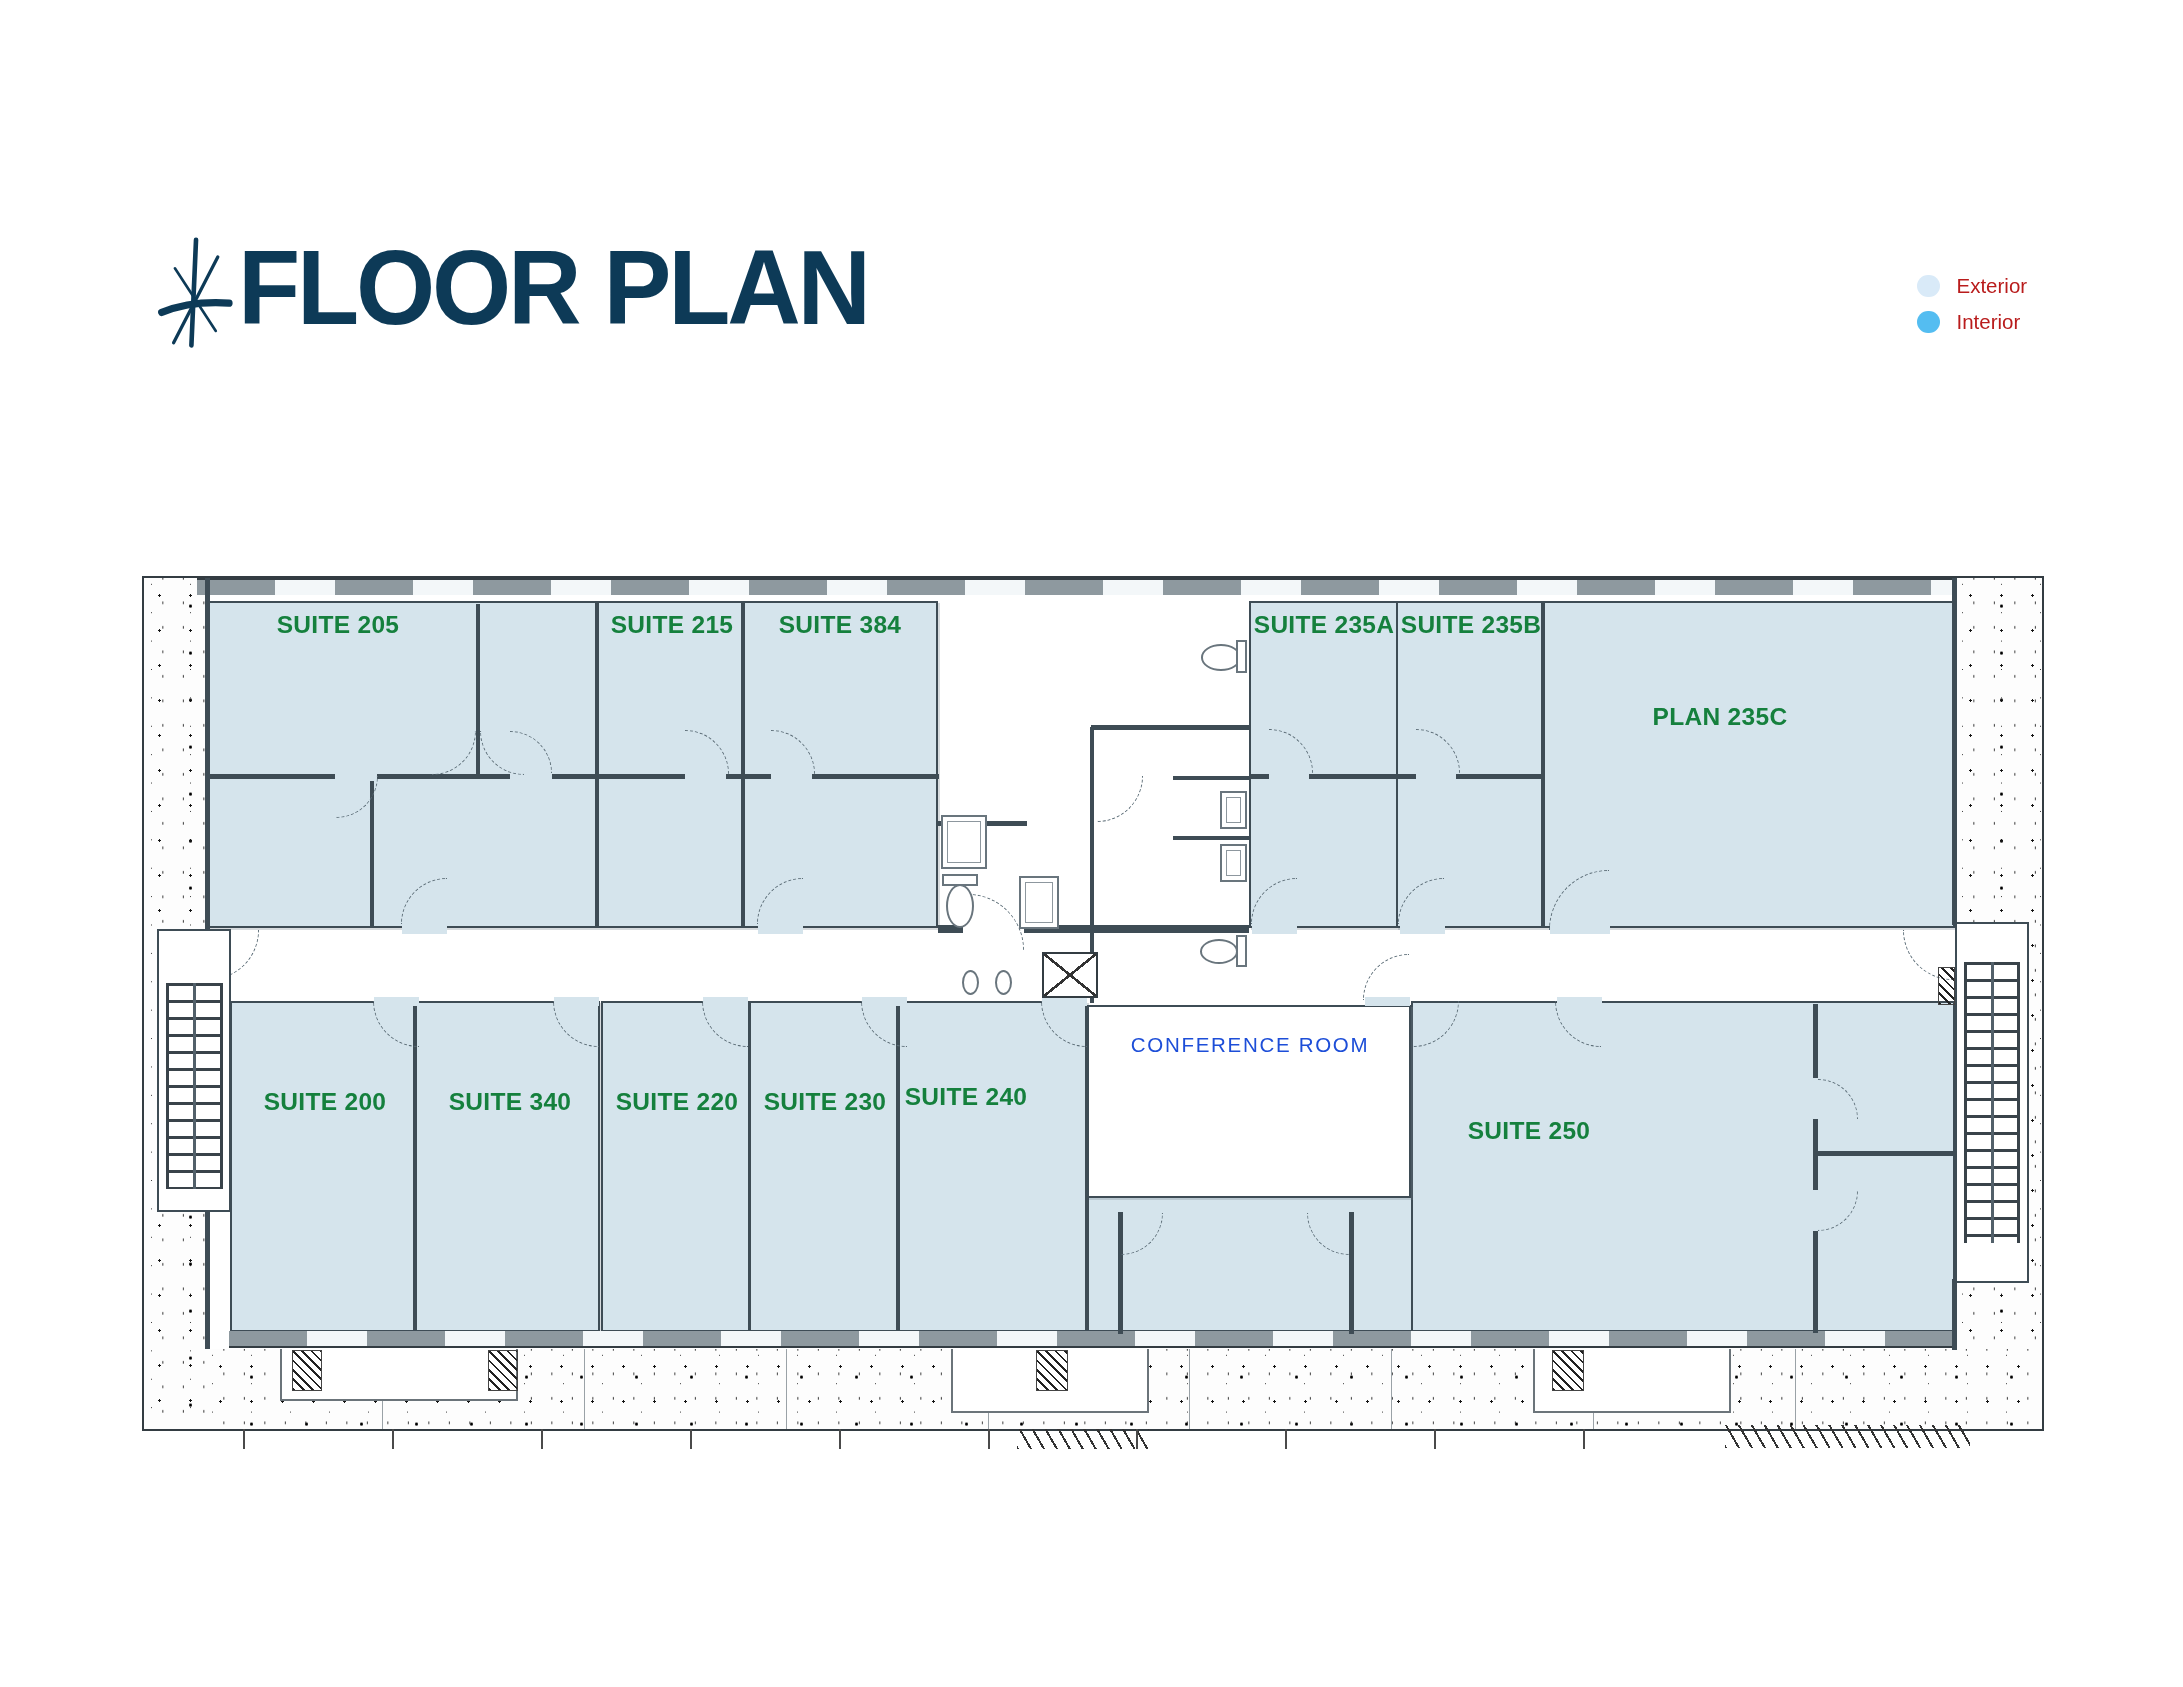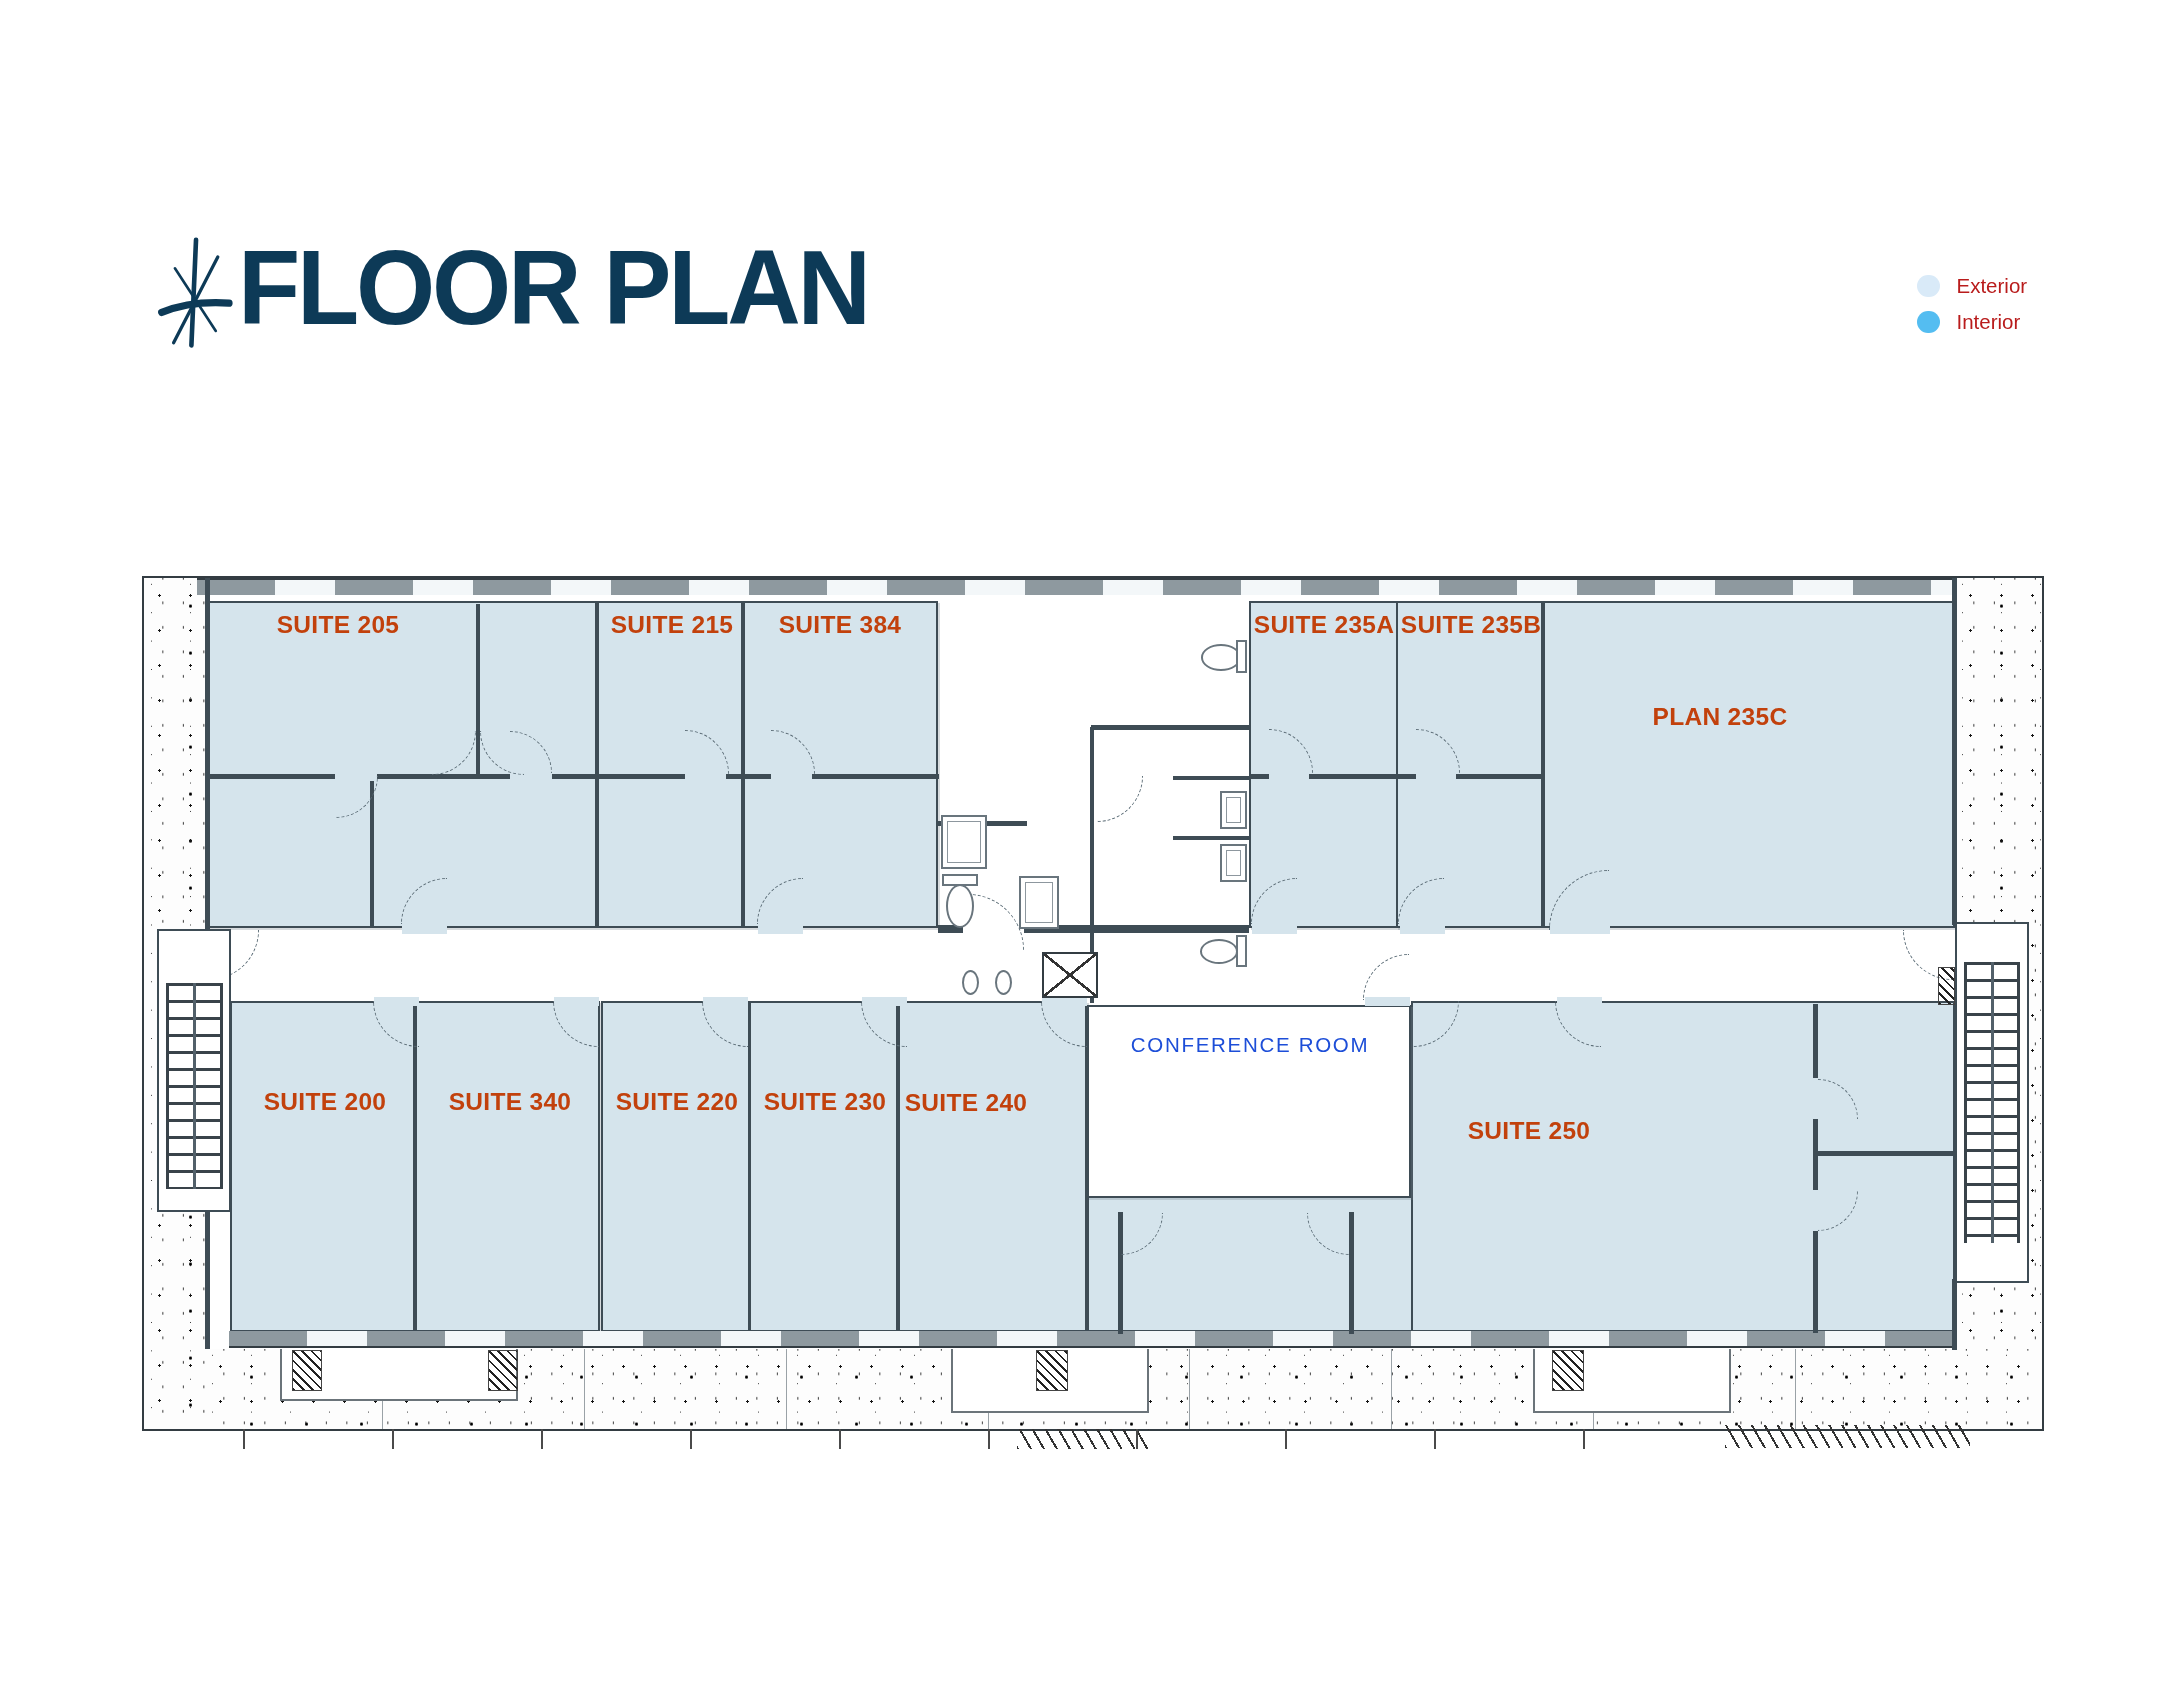--- a/index.html
+++ b/index.html
@@ -24,21 +24,21 @@
        radial-gradient(#2b2b2b 0.8px, transparent 0.9px),
        radial-gradient(#000 1.5px, transparent 1.6px),
        radial-gradient(#3a3a3a 0.7px, transparent 0.8px);
      background-size:31px 35px,20.5px 24.5px,55px 47px,39px 28.4px;
      background-position:0 0,8.6px 12.6px,19px 4.6px,27px 20.5px;}
   .rowbg{position:absolute;background:#fff;}
   .room{position:absolute;border:2.6px solid #3e4c55;background:#d5e4ec;
         box-shadow:2px 2px 0 rgba(110,125,135,.28);}
   .room.white{background:#ffffff;}
   .room-label{position:absolute;transform:translate(-50%,-50%);white-space:nowrap;
-        font-size:24.5px;font-weight:700;color:#c2410c;letter-spacing:0.3px;}
+        font-size:24.5px;font-weight:700;color:#15803d;letter-spacing:0.3px;}
   .room-label.light{font-weight:400;font-size:20.5px;letter-spacing:1.7px;color:#1d4ed8;}
   .wall{position:absolute;background:#3e4c55;}
   .gap{position:absolute;background:#ffffff;}
   .gap.blue{background:#d5e4ec;}
   .arc{position:absolute;border:1.7px dashed #5d6e78;background:transparent;}
   .arc.tl{border-right:none;border-bottom:none;border-radius:100% 0 0 0;}
   .arc.tr{border-left:none;border-bottom:none;border-radius:0 100% 0 0;}
   .arc.bl{border-right:none;border-top:none;border-radius:0 0 0 100%;}
   .arc.br{border-left:none;border-top:none;border-radius:0 0 100% 0;}
   .winband{position:absolute;height:17px;
@@ -124,21 +124,21 @@
       <div class="room" style="left: 271px; top: 423px; width: 185px; height: 331px;">
         <span class="room-label" style="left: 93px; top: 99px;">SUITE 340</span>
       </div>
       <div class="room" style="left: 457px; top: 423px; width: 149px; height: 331px;">
         <span class="room-label" style="left: 74px; top: 99px;">SUITE 220</span>
       </div>
       <div class="room" style="left: 605px; top: 423px; width: 149px; height: 331px;">
         <span class="room-label" style="left: 74px; top: 99px;">SUITE 230</span>
       </div>
       <div class="room" style="left: 754px; top: 423px; width: 189px; height: 331px;">
-        <span class="room-label" style="left: 66px; top: 100px;">SUITE 240</span>
+        <span class="room-label" style="left: 66px; top: 94px;">SUITE 240</span>
       </div>
       <div class="room" style="left: 943px; top: 615px; width: 326px; height: 139px;"></div>
       <div class="room" style="left: 1267px; top: 423px; width: 544px; height: 331px;">
         <span class="room-label" style="left: 116px; top: 128px;">SUITE 250</span>
       </div>
       <div class="room white" style="left: 943px; top: 427px; width: 324px; height: 193px;">
         <span class="room-label light" style="left: 161px; top: 38px;">CONFERENCE ROOM</span>
       </div>
     </div>
 

